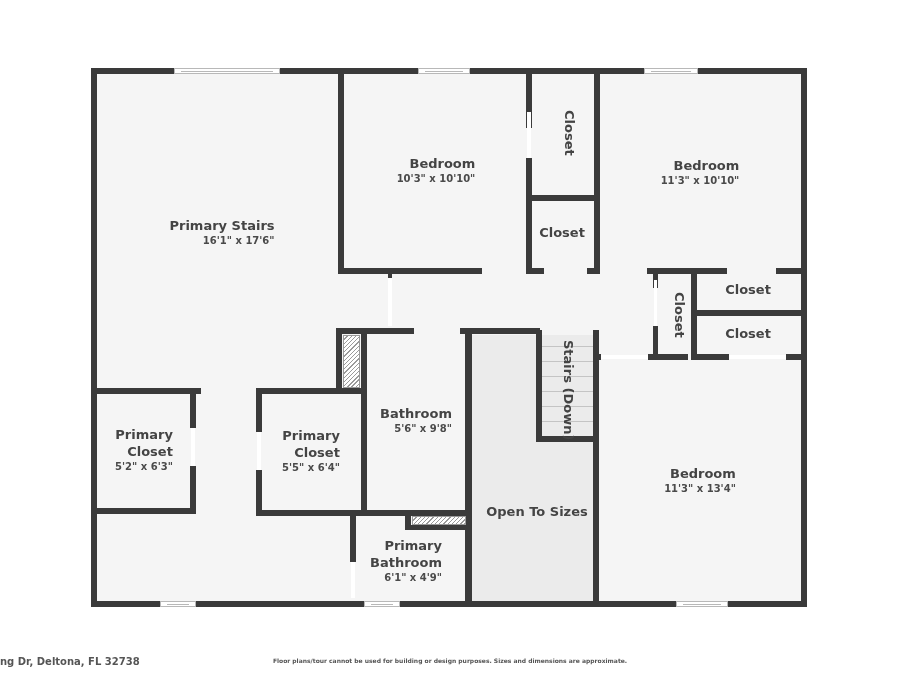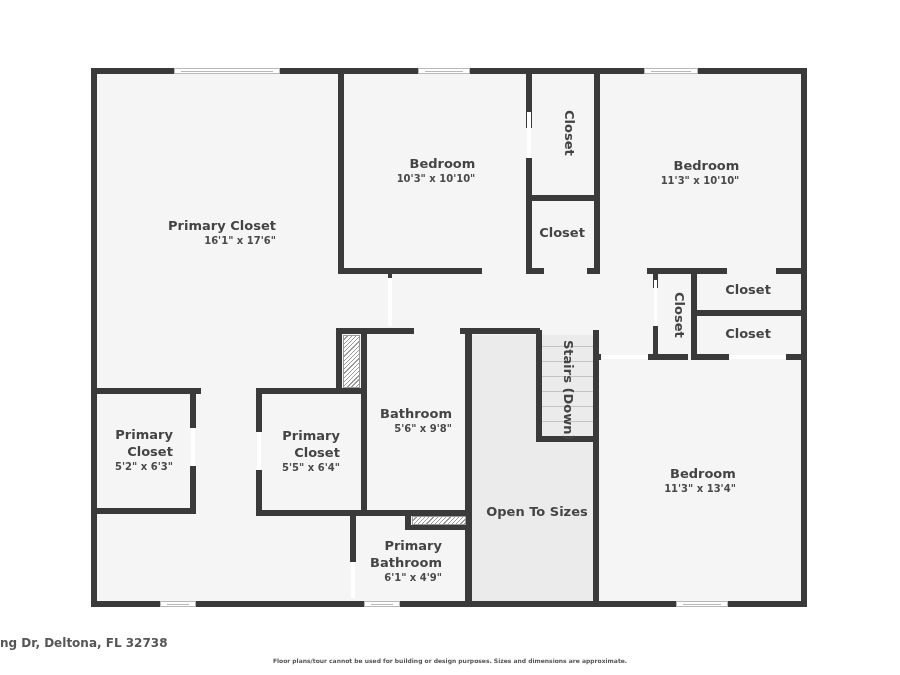--- a/index.html
+++ b/index.html
@@ -10,21 +10,21 @@
   .w { position: absolute; background: #3a3a3a; }
   .gap { position: absolute; background: #ffffff; }
   .win { position: absolute; background: #ffffff; border: 1px solid #b8b8b8; box-sizing: border-box; }
   .win::after { content: ""; position: absolute; left: 6px; right: 6px; top: 50%; height: 0; border-top: 1px solid #b8b8b8; }
   .hatch { position: absolute; background: repeating-linear-gradient(135deg, #ffffff 0 2px, #9a9a9a 2px 3px); border: 1px solid #9a9a9a; box-sizing: border-box; }
   .label { position: absolute; text-align: right; color: #444444; transform: translateX(-50%); white-space: nowrap; }
   .label .name { font-weight: bold; font-size: 13px; line-height: 17px; display: block; }
   .label .dim { font-weight: bold; font-size: 10px; line-height: 14px; display: block; color: #4a4a4a; }
   .vlabel { position: absolute; color: #444444; font-weight: bold; font-size: 13px; white-space: nowrap; writing-mode: vertical-rl; }
   .stair-line { position: absolute; height: 1px; background: #c4c4c4; }
-  .footer-addr { position: absolute; left: 0; top: 636px; font-size: 12px; font-weight: bold; color: #555555; }
+  .footer-addr { position: absolute; left: 0; top: 656px; font-size: 10px; font-weight: bold; color: #555555; }
   .footer-note { position: absolute; left: 0; width: 900px; top: 657px; text-align: center; font-size: 6px; font-weight: bold; color: #555555; }
 </style>
 </head>
 <body>
 
 <div class="plan">
 
   <div class="floor" style="left:97px;top:74px;width:706px;height:527px;"></div>
   <div class="floor-dark" style="left:472px;top:335px;width:122px;height:266px;"></div>
 
@@ -100,21 +100,21 @@
   <div class="gap" style="left:351px;top:562px;width:4px;height:36px;"></div>
   <div class="w" style="left:405px;top:512px;width:6px;height:18px;"></div>
   <div class="w" style="left:405px;top:525px;width:65px;height:5px;"></div>
   <div class="hatch" style="left:412px;top:516px;width:54px;height:9px;"></div>
 
   <div class="gap" style="left:599px;top:355px;width:49px;height:4px;"></div>
   <div class="gap" style="left:729px;top:355px;width:57px;height:4px;"></div>
   <div class="w" style="left:593px;top:354px;width:8px;height:6px;"></div>
 
   <div class="label" style="left:222px;top:217px;">
-    <span class="name">Primary Closet</span>
+    <span class="name">Primary Stairs</span>
     <span class="dim">16'1" x 17'6"</span>
   </div>
   <div class="label" style="left:436px;top:155px;">
     <span class="name">Bedroom</span>
     <span class="dim">10'3" x 10'10"</span>
   </div>
   <div class="vlabel" style="left:562px;top:110px;">Closet</div>
   <div class="label" style="left:562px;top:224px;">
     <span class="name">Closet</span>
   </div>

